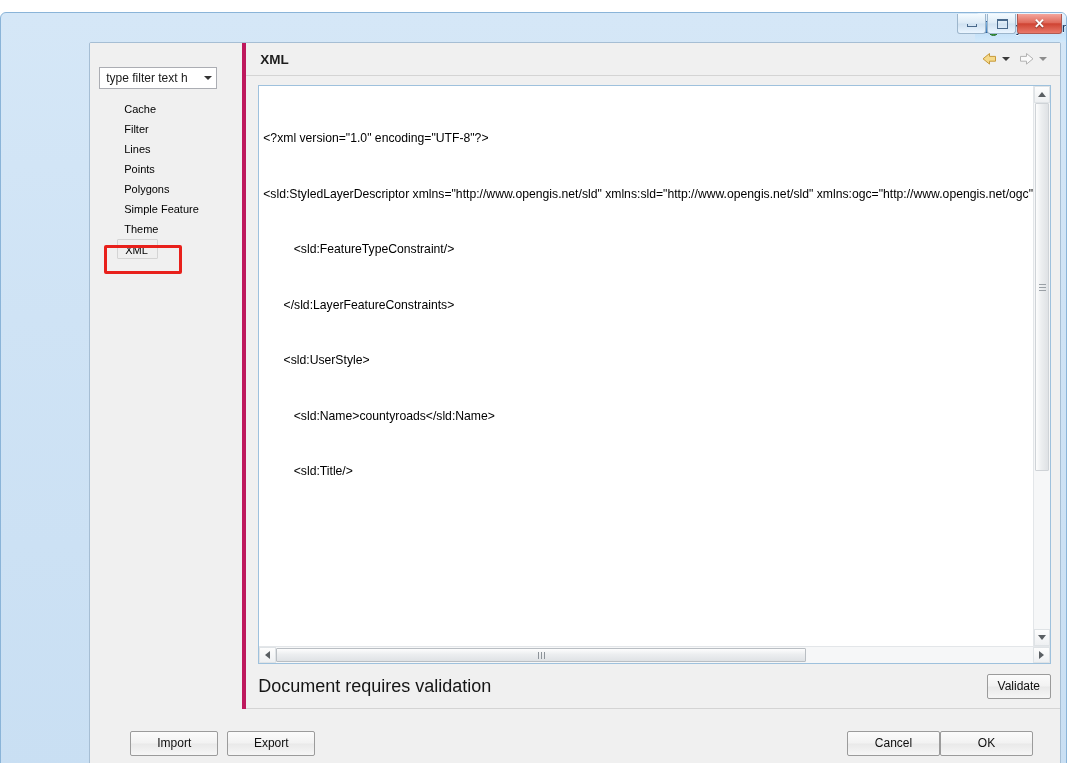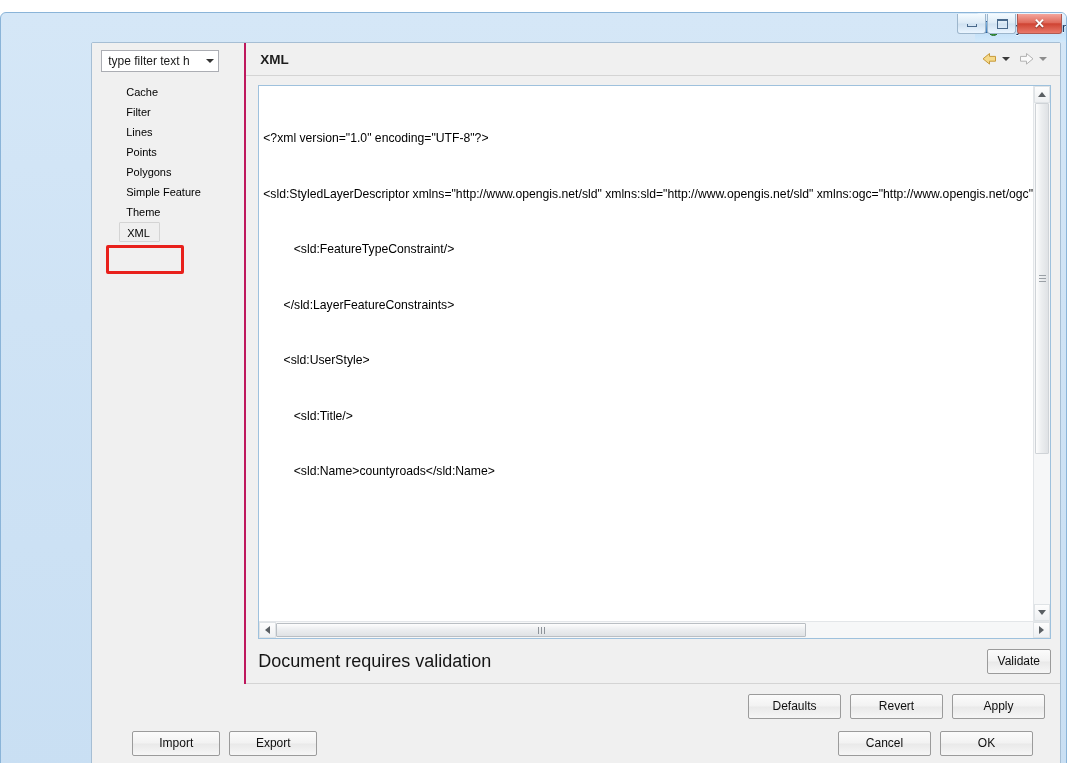--- a/index.html
+++ b/index.html
@@ -129,24 +129,24 @@
     flex: 1 1 auto;
     display: flex;
     min-height: 0;
   }
 
   
   .left-panel {
     width: 152px;
     flex: 0 0 152px;
     background: #f0f0f0;
-    border-right: 2px solid #be185d;
-    display: flex;
-    flex-direction: column;
-    padding: 7px 0 0 0;
+    border-right: 4px solid #be185d;
+    display: flex;
+    flex-direction: column;
+    padding: 24px 0 0 0;
     position: relative;
   }
   .filter-combo {
     margin: 0 0 0 9px;
     width: 118px;
     height: 22px;
     background: #ffffff;
     border: 1px solid #abadb3;
     box-sizing: border-box;
     display: flex;
@@ -387,21 +387,21 @@
     justify-content: flex-end;
     gap: 9px;
     padding-right: 3px;
   }
   .footer-bottom {
     display: flex;
     align-items: center;
     padding: 12px 15px 12px 18px;
   }
   .footer-left-btns { display: flex; gap: 9px; padding-left: 22px; }
-  .footer-right-btns { display: flex; gap: 9px; margin-left: auto; }
+  .footer-right-btns { display: flex; margin-left: auto; }
 </style>
 </head>
 <body>
 
 <div class="window">
 
   <div class="titlebar">
     <span class="app-icon">
       <span class="mon"></span>
       <span class="globe"></span>
@@ -467,22 +467,22 @@
         </div>
 
         <div class="editor-wrap">
           <div class="editor-row">
             <div class="code">
               <div class="ln">&lt;?xml version="1.0" encoding="UTF-8"?&gt;</div>
               <div class="ln">&lt;sld:StyledLayerDescriptor xmlns="http://www.opengis.net/sld" xmlns:sld="http://www.opengis.net/sld" xmlns:ogc="http://www.opengis.net/ogc"</div>
               <div class="ln">         &lt;sld:FeatureTypeConstraint/&gt;</div>
               <div class="ln">      &lt;/sld:LayerFeatureConstraints&gt;</div>
               <div class="ln">      &lt;sld:UserStyle&gt;</div>
+              <div class="ln">         &lt;sld:Name&gt;countyroads&lt;/sld:Name&gt;</div>
               <div class="ln">         &lt;sld:Title/&gt;</div>
-              <div class="ln">         &lt;sld:Name&gt;countyroads&lt;/sld:Name&gt;</div>
               
               
               
               
               
               
               
               
               
               
@@ -538,25 +538,20 @@
         </div>
 
         <div class="validation-row">
           <span class="validation-text">Document requires validation</span>
           <button class="btn">Validate</button>
         </div>
       </div>
     </div>
 
     <div class="footer">
-      <div class="footer-top">
-        <button class="btn wide">Defaults</button>
-        <button class="btn wide">Revert</button>
-        <button class="btn wide">Apply</button>
-      </div>
       <div class="footer-bottom">
         <div class="footer-left-btns">
           <button class="btn narrow">Import</button>
           <button class="btn narrow">Export</button>
         </div>
         <div class="footer-right-btns">
           <button class="btn wide">Cancel</button>
           <button class="btn wide">OK</button>
         </div>
       </div>

